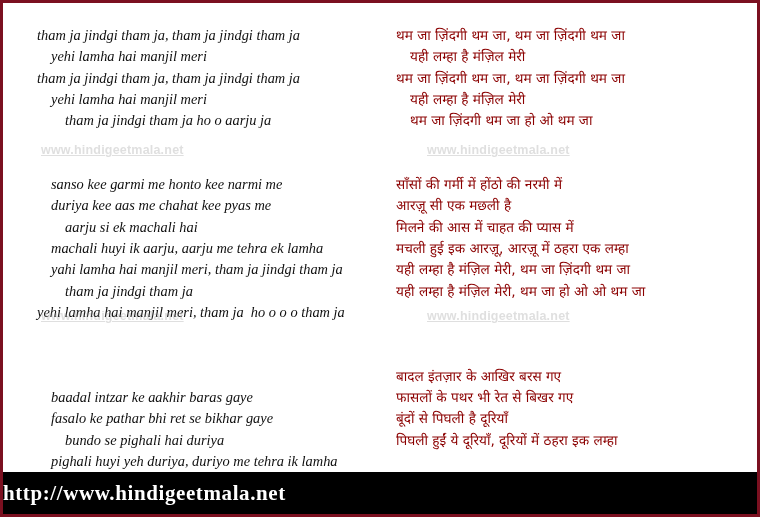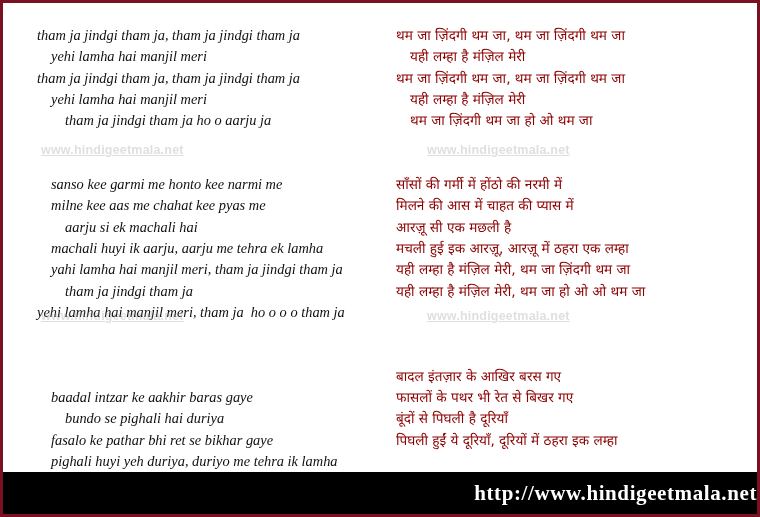--- a/index.html
+++ b/index.html
@@ -91,21 +91,21 @@
 
   .footer-bar {
     position: absolute;
     left: 0;
     right: 0;
     bottom: 0;
     height: 42px;
     background: #000000;
     display: flex;
     align-items: center;
-    justify-content: flex-end;
+    justify-content: flex-start;
   }
   .footer-url {
     font-family: "Liberation Serif", serif;
     font-weight: bold;
     font-size: 21px;
     color: #ffffff;
     letter-spacing: 0.6px;
   }
 </style>
 </head>
@@ -117,47 +117,47 @@
     <div class="cols">
       <div class="col col-left">
         <div class="line ind-1">tham ja jindgi tham ja, tham ja jindgi tham ja</div>
         <div class="line ind-2">yehi lamha hai manjil meri</div>
         <div class="line ind-1">tham ja jindgi tham ja, tham ja jindgi tham ja</div>
         <div class="line ind-2">yehi lamha hai manjil meri</div>
         <div class="line ind-3">tham ja jindgi tham ja ho o aarju ja</div>
         <div class="line blank">&nbsp;</div>
         <div class="line blank">&nbsp;</div>
         <div class="line ind-2">sanso kee garmi me honto kee narmi me</div>
-        <div class="line ind-2">milne kee aas me chahat kee pyas me</div>
+        <div class="line ind-2">duriya kee aas me chahat kee pyas me</div>
         <div class="line ind-3">aarju si ek machali hai</div>
         <div class="line ind-2">machali huyi ik aarju, aarju me tehra ek lamha</div>
         <div class="line ind-2">yahi lamha hai manjil meri, tham ja jindgi tham ja</div>
         <div class="line ind-3">tham ja jindgi tham ja</div>
         <div class="line ind-1">yehi lamha hai manjil meri, tham ja  ho o o o tham ja</div>
         <div class="line blank">&nbsp;</div>
         <div class="line blank">&nbsp;</div>
         <div class="line blank">&nbsp;</div>
         <div class="line ind-2">baadal intzar ke aakhir baras gaye</div>
+        <div class="line ind-2">fasalo ke pathar bhi ret se bikhar gaye</div>
         <div class="line ind-3">bundo se pighali hai duriya</div>
-        <div class="line ind-2">fasalo ke pathar bhi ret se bikhar gaye</div>
         <div class="line ind-2">pighali huyi yeh duriya, duriyo me tehra ik lamha</div>
 
       </div>
 
       <div class="col col-right">
         <div class="line ind-1">थम जा ज़िंदगी थम जा, थम जा ज़िंदगी थम जा</div>
         <div class="line ind-2">यही लम्हा है मंज़िल मेरी</div>
         <div class="line ind-1">थम जा ज़िंदगी थम जा, थम जा ज़िंदगी थम जा</div>
         <div class="line ind-2">यही लम्हा है मंज़िल मेरी</div>
         <div class="line ind-2">थम जा ज़िंदगी थम जा हो ओ थम जा</div>
         <div class="line blank">&nbsp;</div>
         <div class="line blank">&nbsp;</div>
         <div class="line ind-1">साँसों की गर्मी में होंठो की नरमी में</div>
+        <div class="line ind-1">आरज़ू सी एक मछली है</div>
         <div class="line ind-1">मिलने की आस में चाहत की प्यास में</div>
-        <div class="line ind-1">आरज़ू सी एक मछली है</div>
         <div class="line ind-1">मचली हुई इक आरज़ू, आरज़ू में ठहरा एक लम्हा</div>
         <div class="line ind-1">यही लम्हा है मंज़िल मेरी, थम जा ज़िंदगी थम जा</div>
         <div class="line ind-1">यही लम्हा है मंज़िल मेरी, थम जा हो ओ ओ थम जा</div>
         <div class="line blank">&nbsp;</div>
         <div class="line blank">&nbsp;</div>
         <div class="line blank">&nbsp;</div>
         <div class="line ind-1">बादल इंतज़ार के आखिर बरस गए</div>
         <div class="line ind-1">फासलों के पथर भी रेत से बिखर गए</div>
         <div class="line ind-1">बूंदों से पिघली है दूरियाँ</div>
         <div class="line ind-1">पिघली हुईं ये दूरियाँ, दूरियों में ठहरा इक लम्हा</div>

